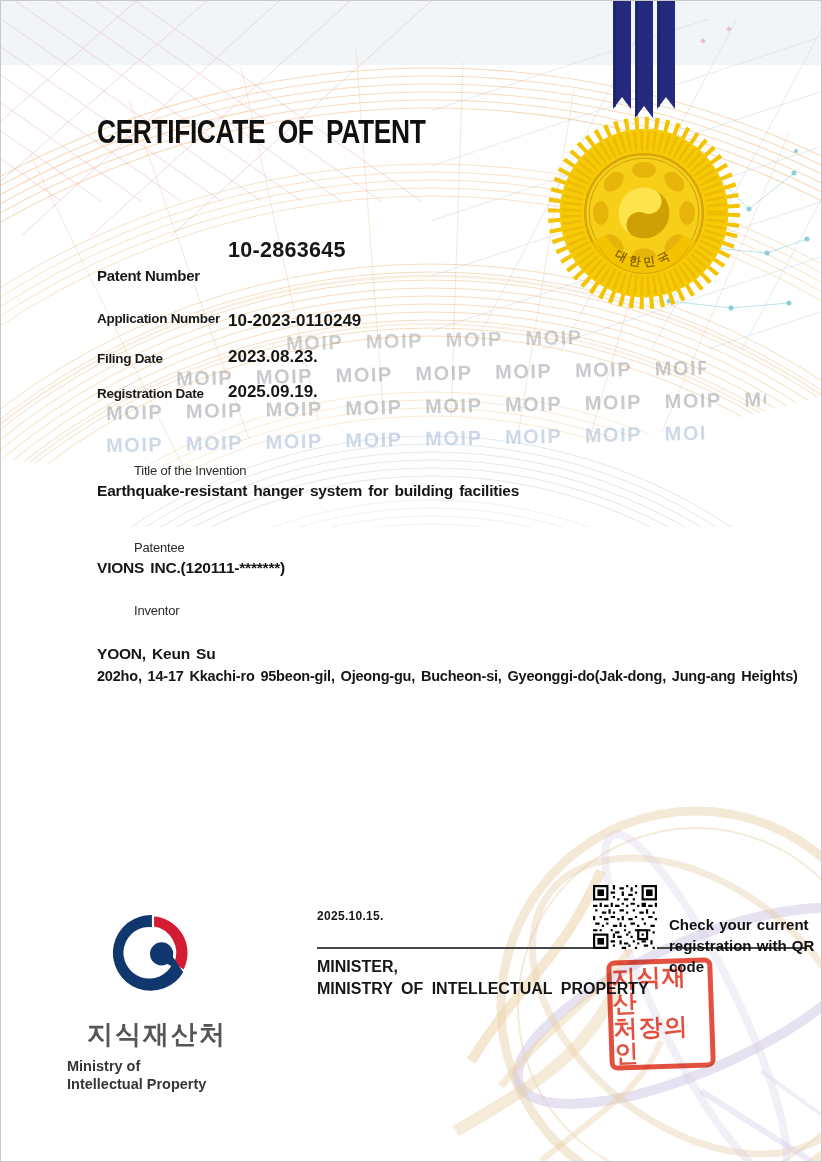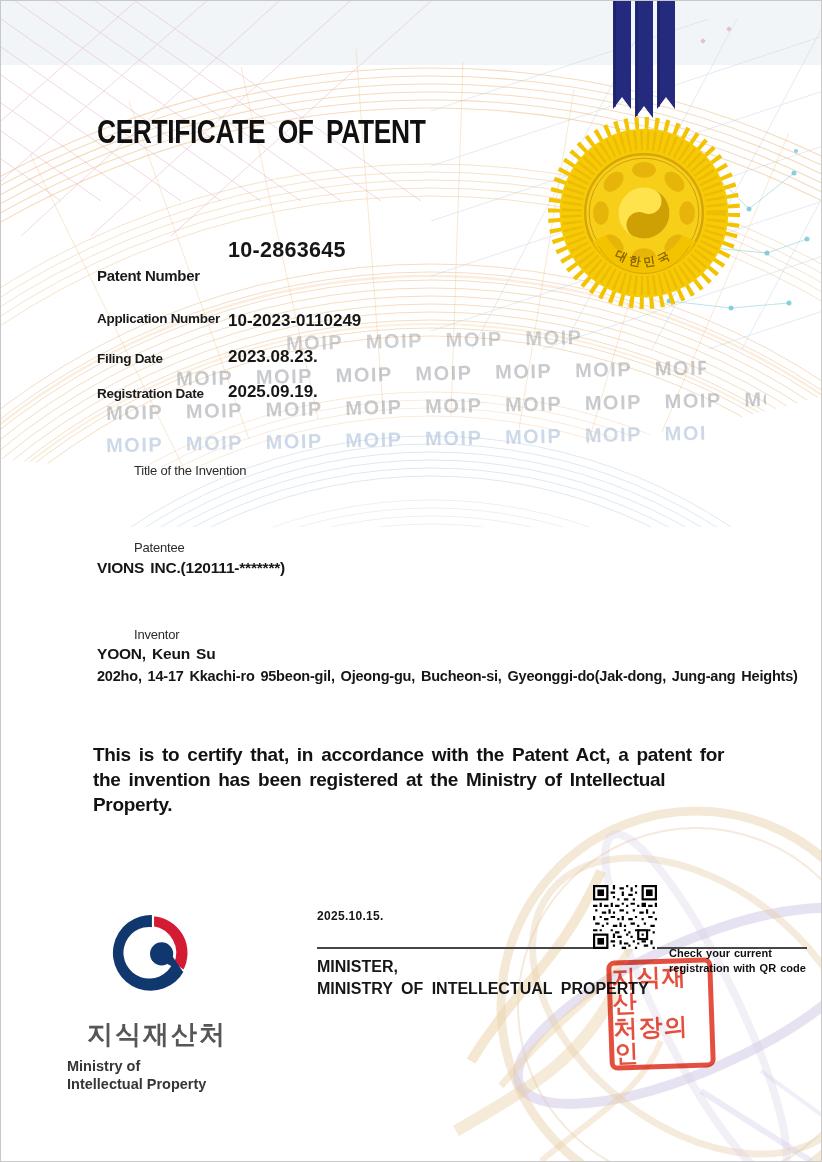--- a/index.html
+++ b/index.html
@@ -33,21 +33,21 @@
 
   .statement{left:92px;top:741px;width:700px;font-size:19px;font-weight:bold;line-height:1.32;
              letter-spacing:-.3px;word-spacing:3px;white-space:pre-line;color:#121212;}
 
   .issue-date{left:316px;top:908px;font-size:12px;font-weight:600;letter-spacing:.3px;}
   .rule{left:316px;top:946px;width:490px;height:2px;background:#474747;}
   .minister1{left:316px;top:957px;font-size:16px;font-weight:bold;}
   .minister2{left:316px;top:979px;font-size:16px;font-weight:bold;word-spacing:4px;}
 
   .qr{left:592px;top:884px;width:64px;height:64px;}
-  .qr-note{left:668px;top:945px;font-size:11px;font-weight:bold;line-height:1.4;color:#101010;
+  .qr-note{left:668px;top:913px;font-size:15px;font-weight:bold;line-height:1.4;color:#101010;
            word-spacing:1px;}
 
   .stamp{left:607px;top:958px;width:96px;height:100px;border:5px solid #e03824;border-radius:8px;
          transform:rotate(-2deg);color:#e03824;opacity:.88;mix-blend-mode:multiply;
          display:flex;flex-direction:column;justify-content:center;align-items:center;
          font-weight:bold;font-size:24px;line-height:1.05;letter-spacing:1px;background:rgba(255,255,255,0);}
 
   .logo-kr{left:66px;top:1016px;width:180px;text-align:center;font-size:26px;font-weight:bold;
            color:#565656;letter-spacing:2px;}
   .logo-en{width:180px;left:66px;text-align:left;font-size:14.5px;font-weight:600;color:#363636;}
@@ -267,31 +267,29 @@
   <div class="abs lbl f-lbl nowrap" style="left:96px;top:310px">Application Number</div>
   <div class="abs f-val nowrap" style="top:310px">10-2023-0110249</div>
 
   <div class="abs lbl f-lbl nowrap" style="left:96px;top:350px">Filing Date</div>
   <div class="abs f-val nowrap" style="top:346px">2023.08.23.</div>
 
   <div class="abs lbl f-lbl nowrap" style="left:96px;top:385px">Registration Date</div>
   <div class="abs f-val nowrap" style="top:381px">2025.09.19.</div>
 
   <div class="abs sec-lbl nowrap" style="left:96px;top:462px">Title of the Invention</div>
+  <div class="abs sec-val nowrap" style="left:96px;top:481px">Earthquake-resistant hanger system for building facilities</div>
 
   <div class="abs sec-lbl nowrap" style="left:96px;top:539px">Patentee</div>
   <div class="abs sec-val nowrap" style="left:96px;top:558px">VIONS INC.(120111-*******)</div>
 
-  <div class="abs sec-lbl nowrap" style="left:96px;top:626px">Inventor</div>
+  <div class="abs sec-lbl nowrap" style="left:96px;top:602px">Inventor</div>
   <div class="abs sec-val nowrap" style="left:96px;top:644px">YOON, Keun Su</div>
   <div class="abs addr nowrap" style="left:96px;top:667px">202ho, 14-17 Kkachi-ro 95beon-gil, Ojeong-gu, Bucheon-si, Gyeonggi-do(Jak-dong, Jung-ang Heights)</div>
 
-  <div class="abs statement">This is to certify that, in accordance with the Patent Act, a patent for
-the invention has been registered at the Ministry of Intellectual
-Property.</div>
 
   <div class="abs issue-date nowrap">2025.10.15.</div>
   <div class="abs rule"></div>
   <div class="abs minister1 nowrap">MINISTER,</div>
   <div class="abs minister2 nowrap">MINISTRY OF INTELLECTUAL PROPERTY</div>
 
   <svg class="abs qr" viewBox="0 0 29 29">
     <rect x="0" y="0" width="29" height="29" fill="#fff"></rect>
     <g fill="#000">
       <rect x="0" y="0" width="7" height="7"></rect>

